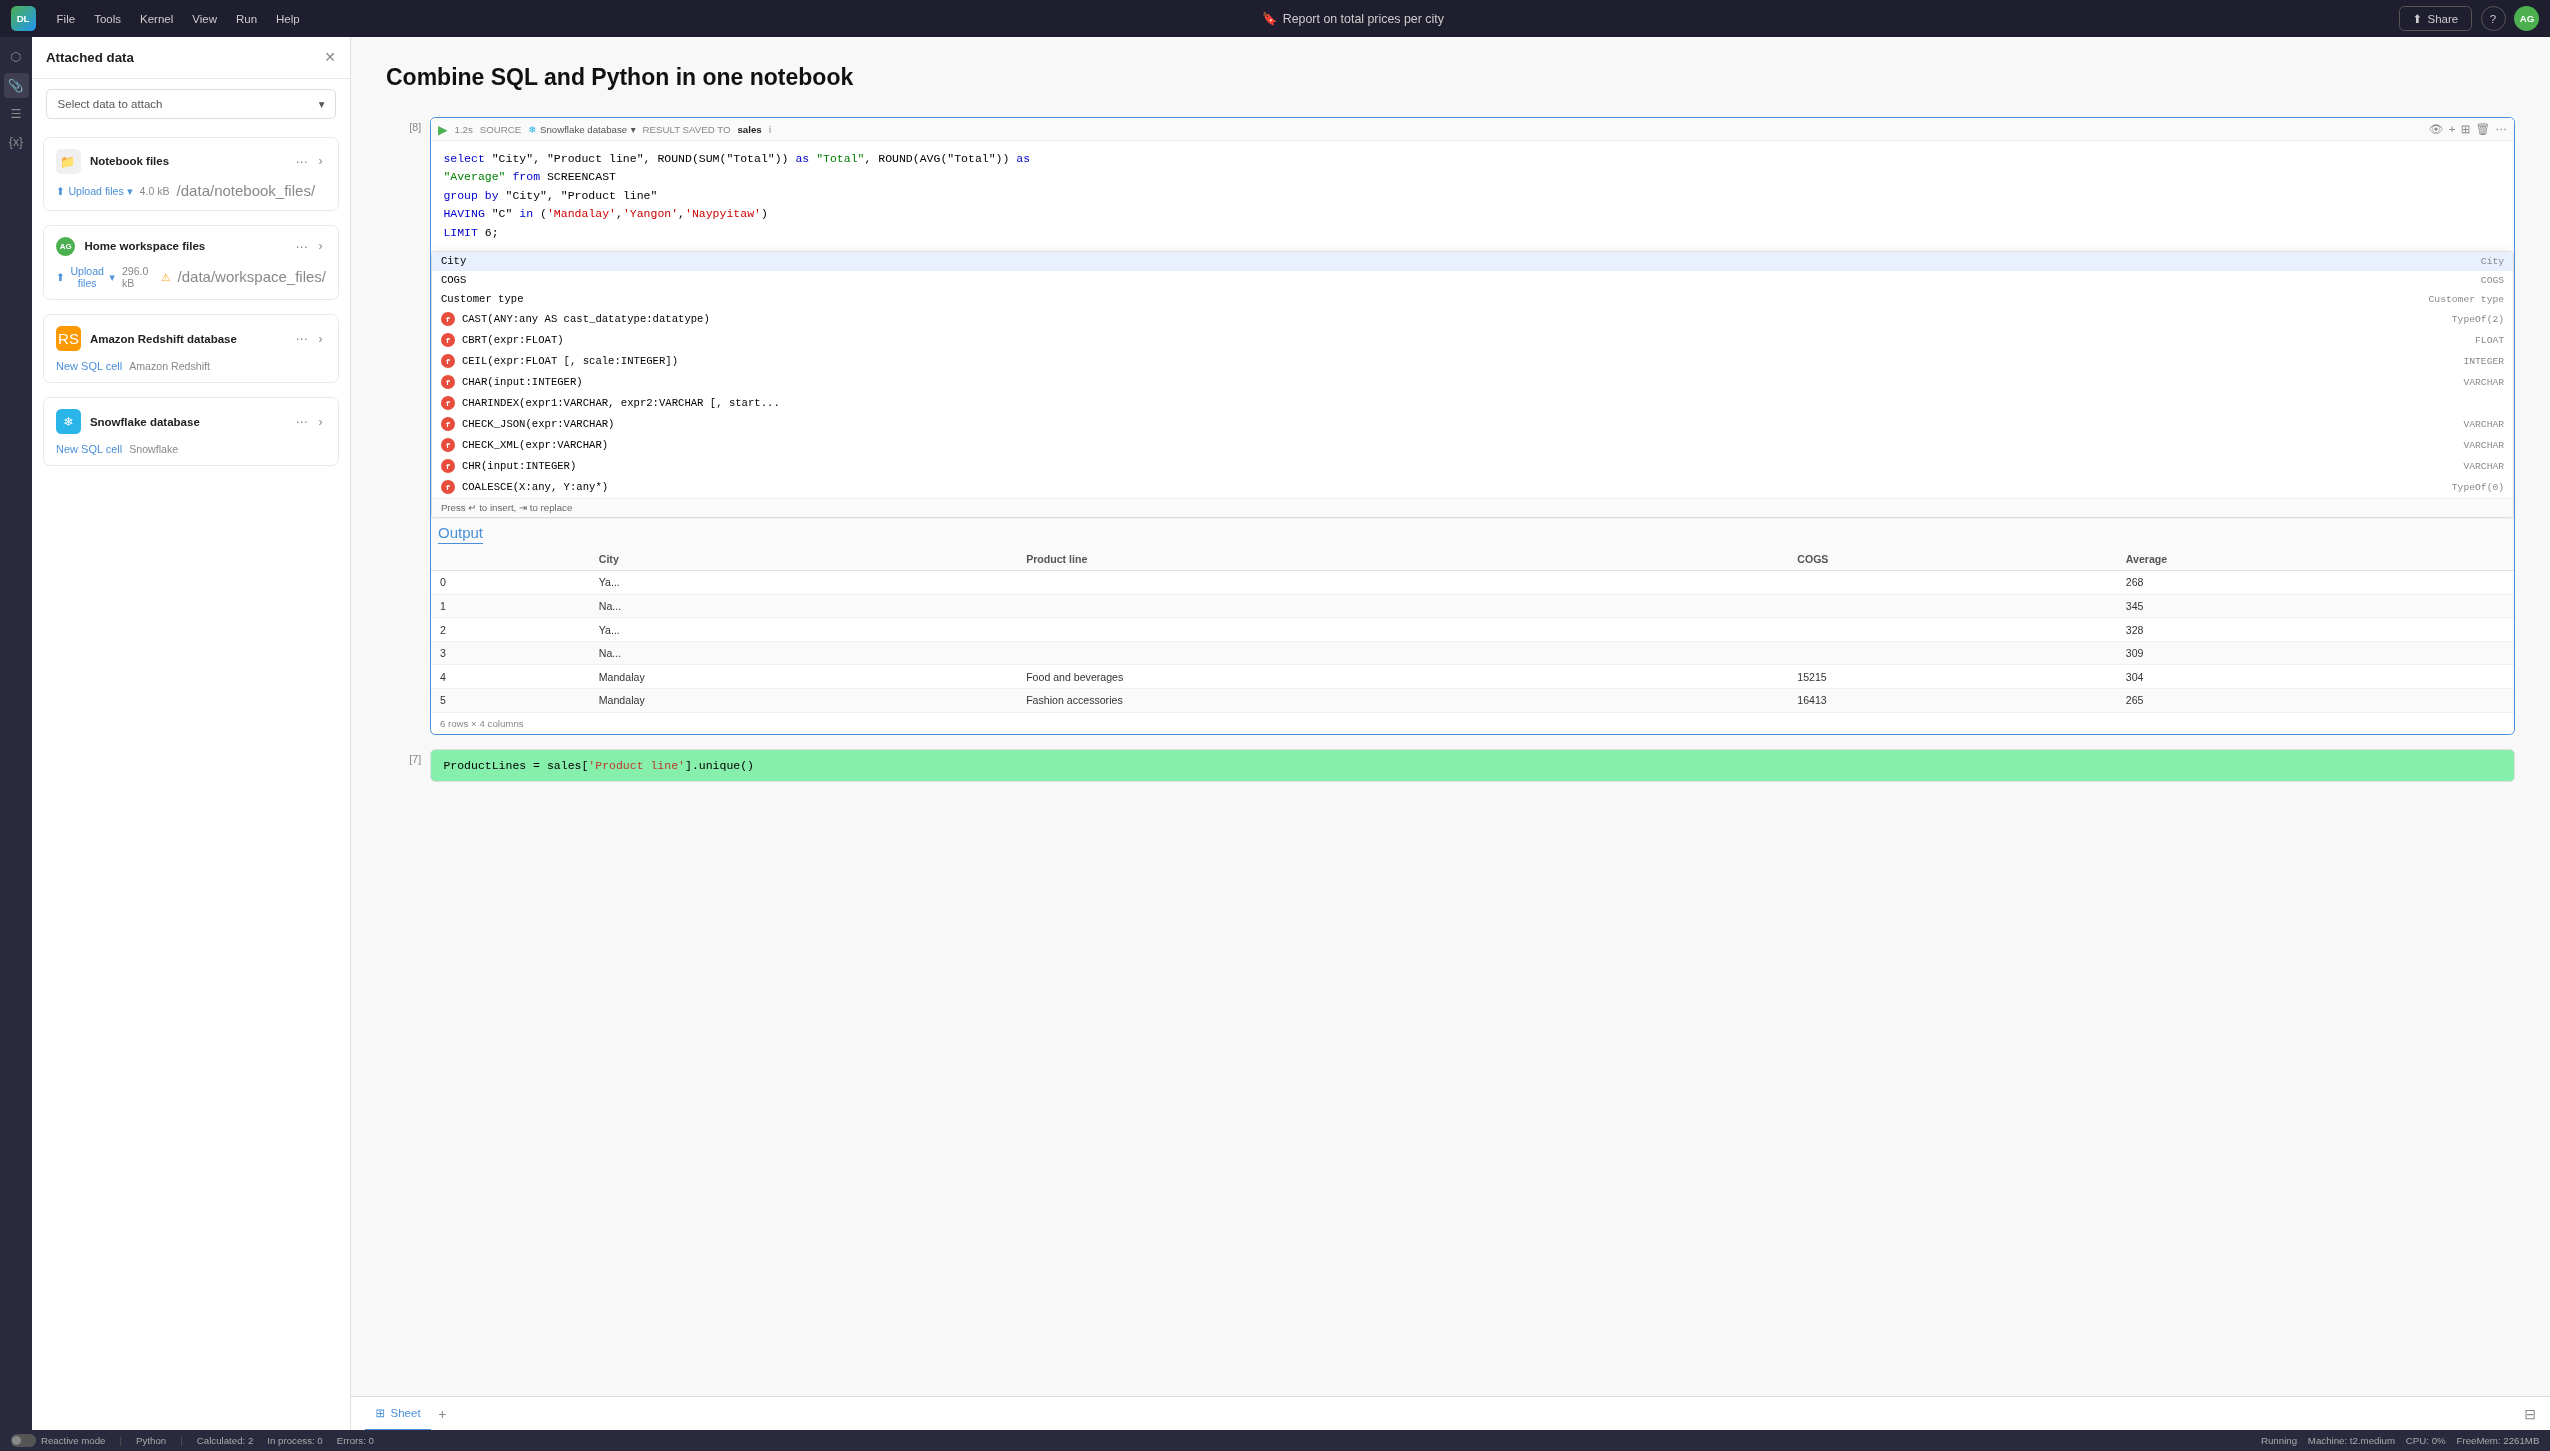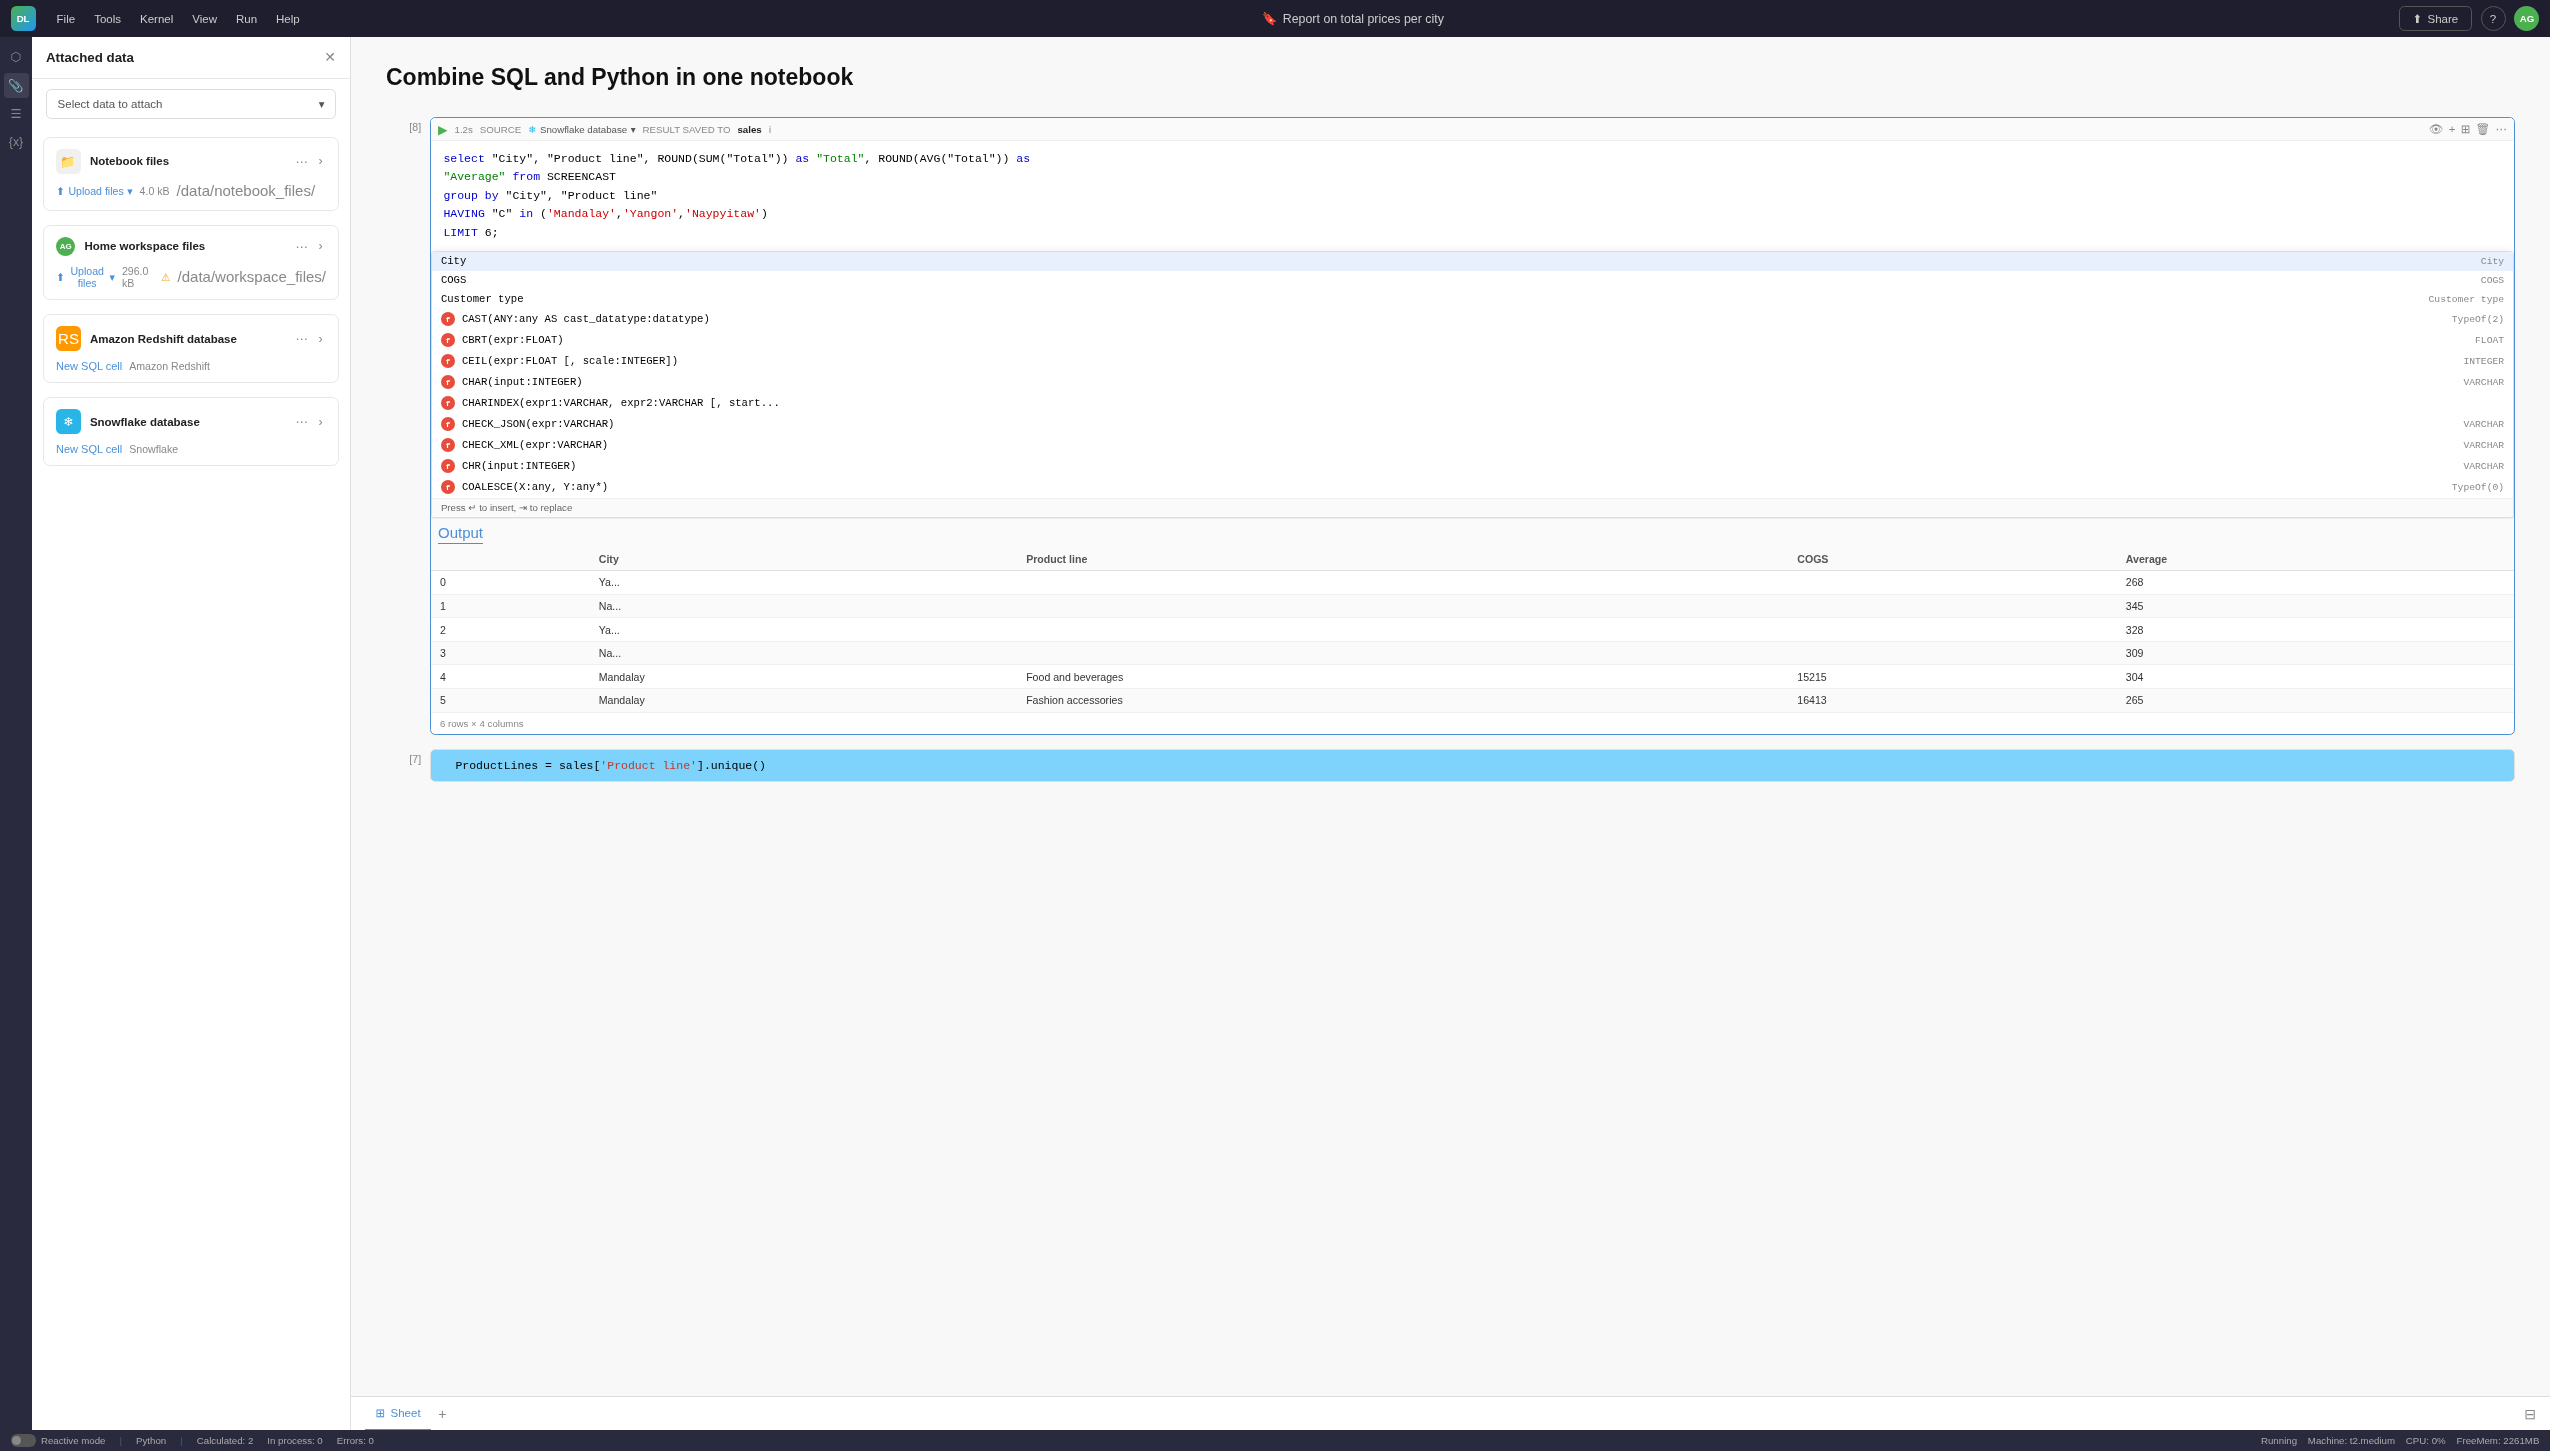--- a/index.html
+++ b/index.html
@@ -93,21 +93,21 @@
     .output-tabs { display: flex; padding: 3.5px 7px; gap: 7px; background: #fafafa; }
     .output-tab { font-size: 15px; color: #888; cursor: pointer; padding: 1.8px 0; }
     .output-tab.active { color: #4a90d9; border-bottom: 1.8px solid #4a90d9; }
     .output-table { width: 100%; border-collapse: collapse; font-size: 10.6px; }
     .output-table th { background: #fafafa; border-bottom: 0.9px solid #e0e0e0; padding: 5.3px 8.9px; text-align: left; color: #555; font-weight: 600; }
     .output-table td { padding: 5.3px 8.9px; border-bottom: 0.9px solid #f0f0f0; color: #333; }
     .output-table tr:nth-child(even) { background: #fafafa; }
     .output-footer { padding: 5.3px 8.9px; font-size: 9.7px; color: #888; }
 
     
-    .cell2-wrapper { border: 0.9px solid #e0e0e0; border-radius: 5.3px; overflow: hidden; background: #7dd3fc; padding-left: 12px; }
+    .cell2-wrapper { border: 0.9px solid #e0e0e0; border-radius: 5.3px; overflow: hidden; background: #86efac; }
     .python-code { padding: 8.9px 12.4px; font-family: 'Courier New', monospace; font-size: 11.5px; }
     .py-var { color: #000; }
     .py-str { color: #c0392b; }
     .py-fn { color: #000; }
 
     
     .bottom-tabs { background: #fff; border-top: 0.9px solid #ddd; display: flex; align-items: center; padding: 0 14px; height: 34px; flex-shrink: 0; }
     .bottom-tab { display: flex; align-items: center; gap: 5.3px; padding: 0 10.6px; height: 100%; font-size: 11.5px; cursor: pointer; border-bottom: 1.8px solid transparent; color: #555; }
     .bottom-tab.active { border-bottom: 1.8px solid #4a90d9; color: #4a90d9; }
     .bottom-tab-add { background: none; border: none; cursor: pointer; color: #888; font-size: 14px; padding: 0 7px; }

